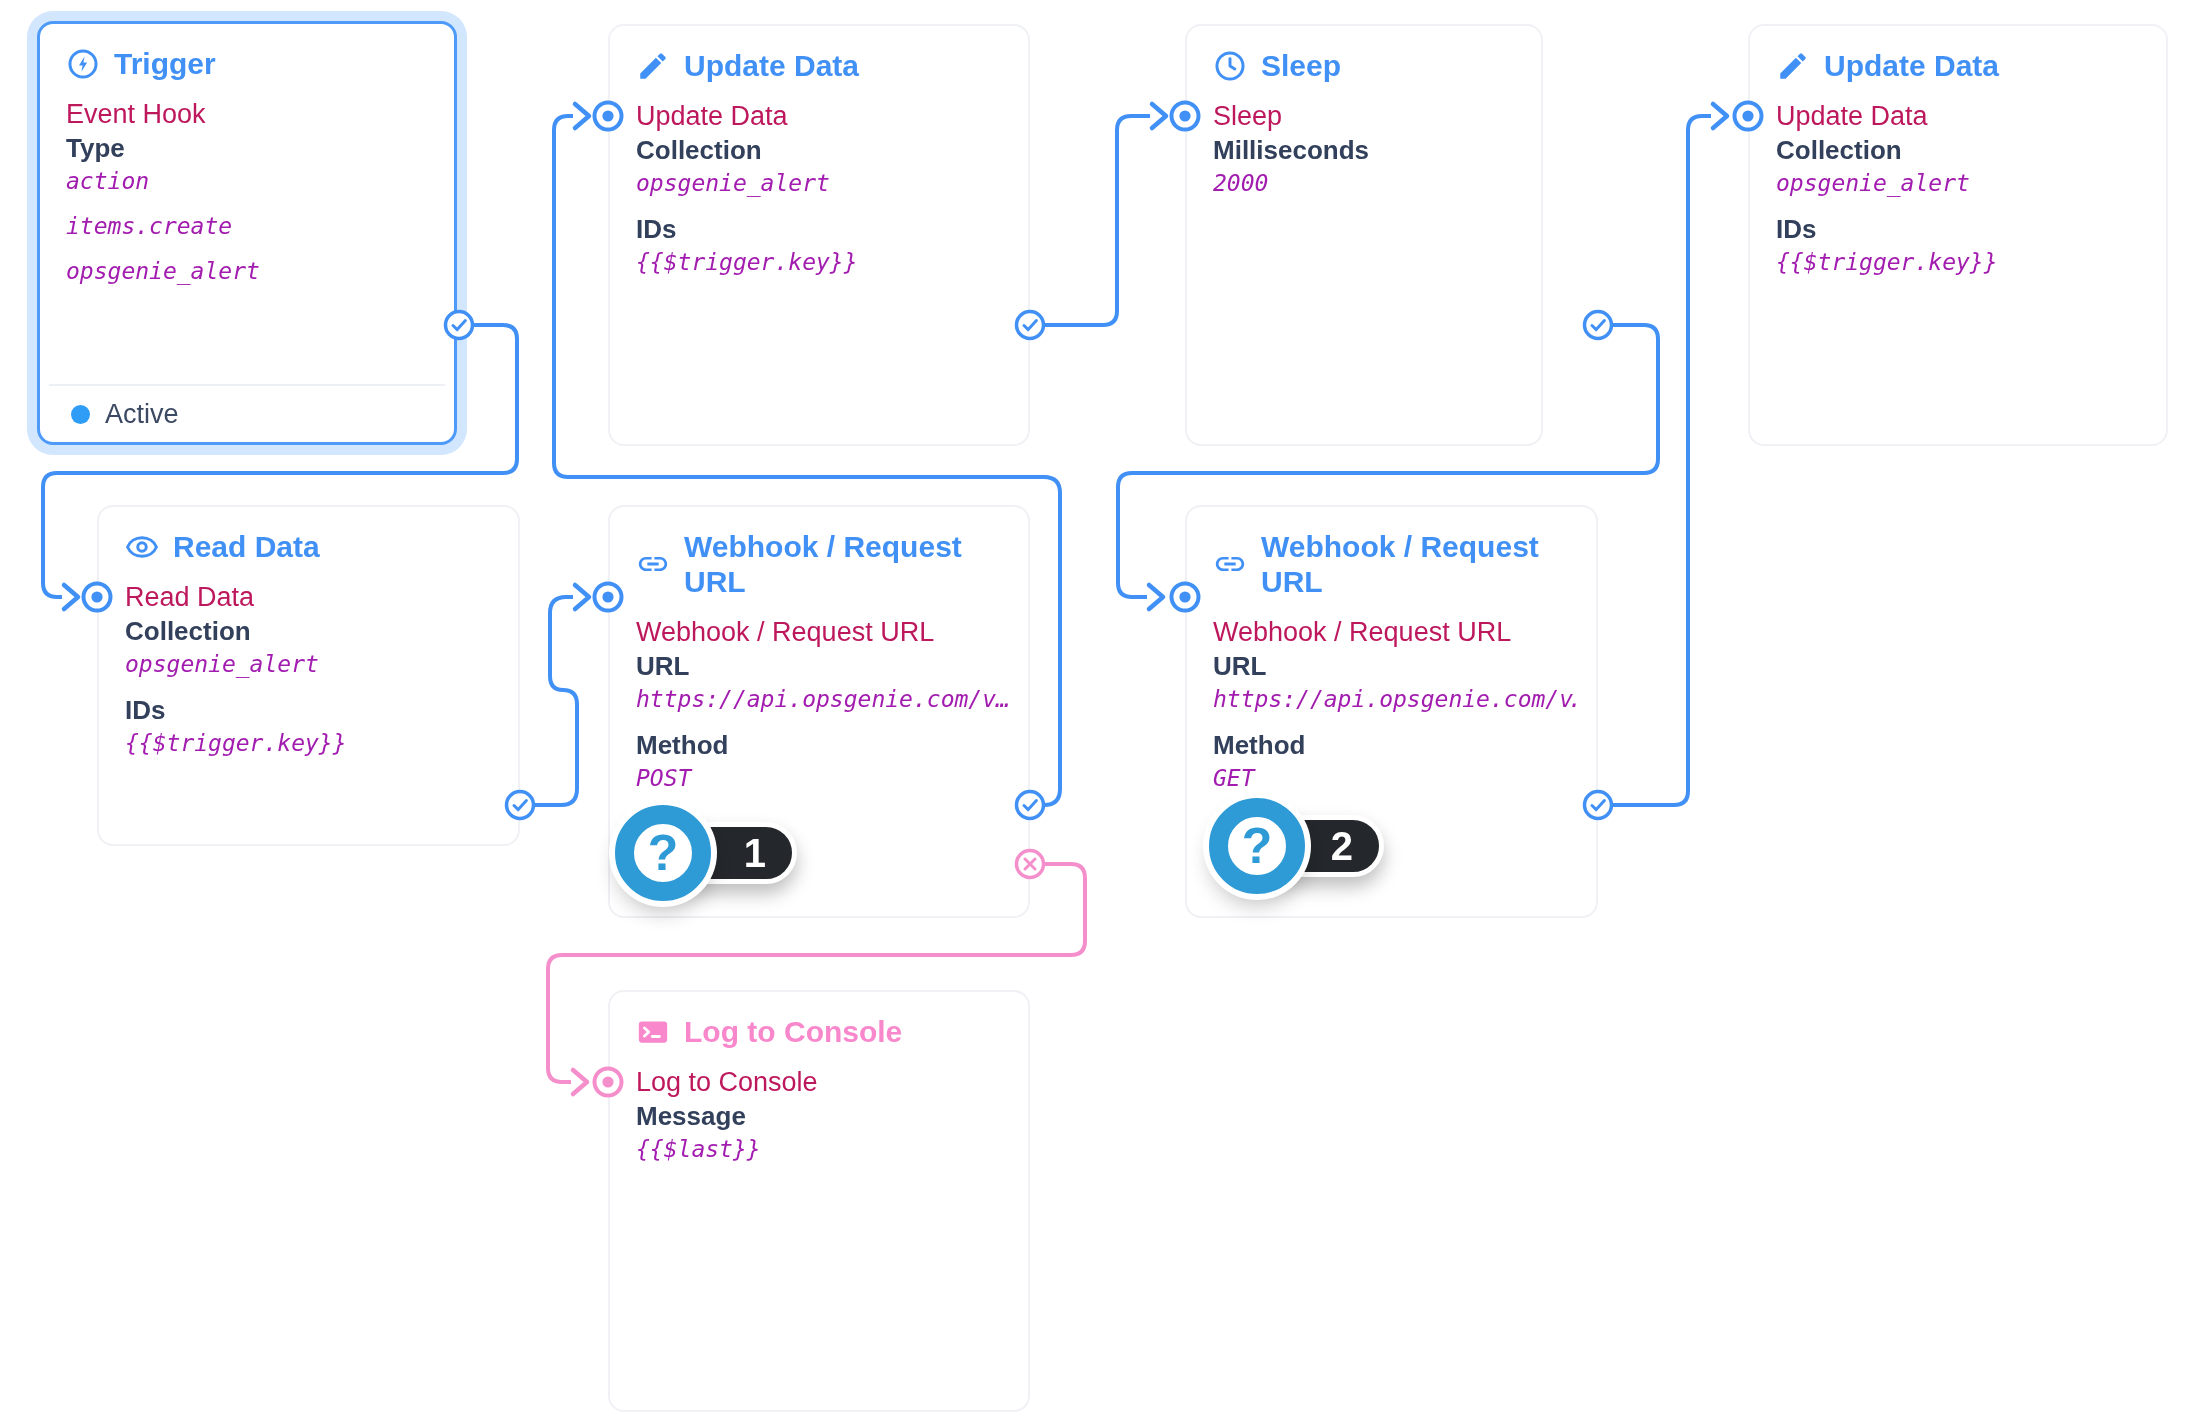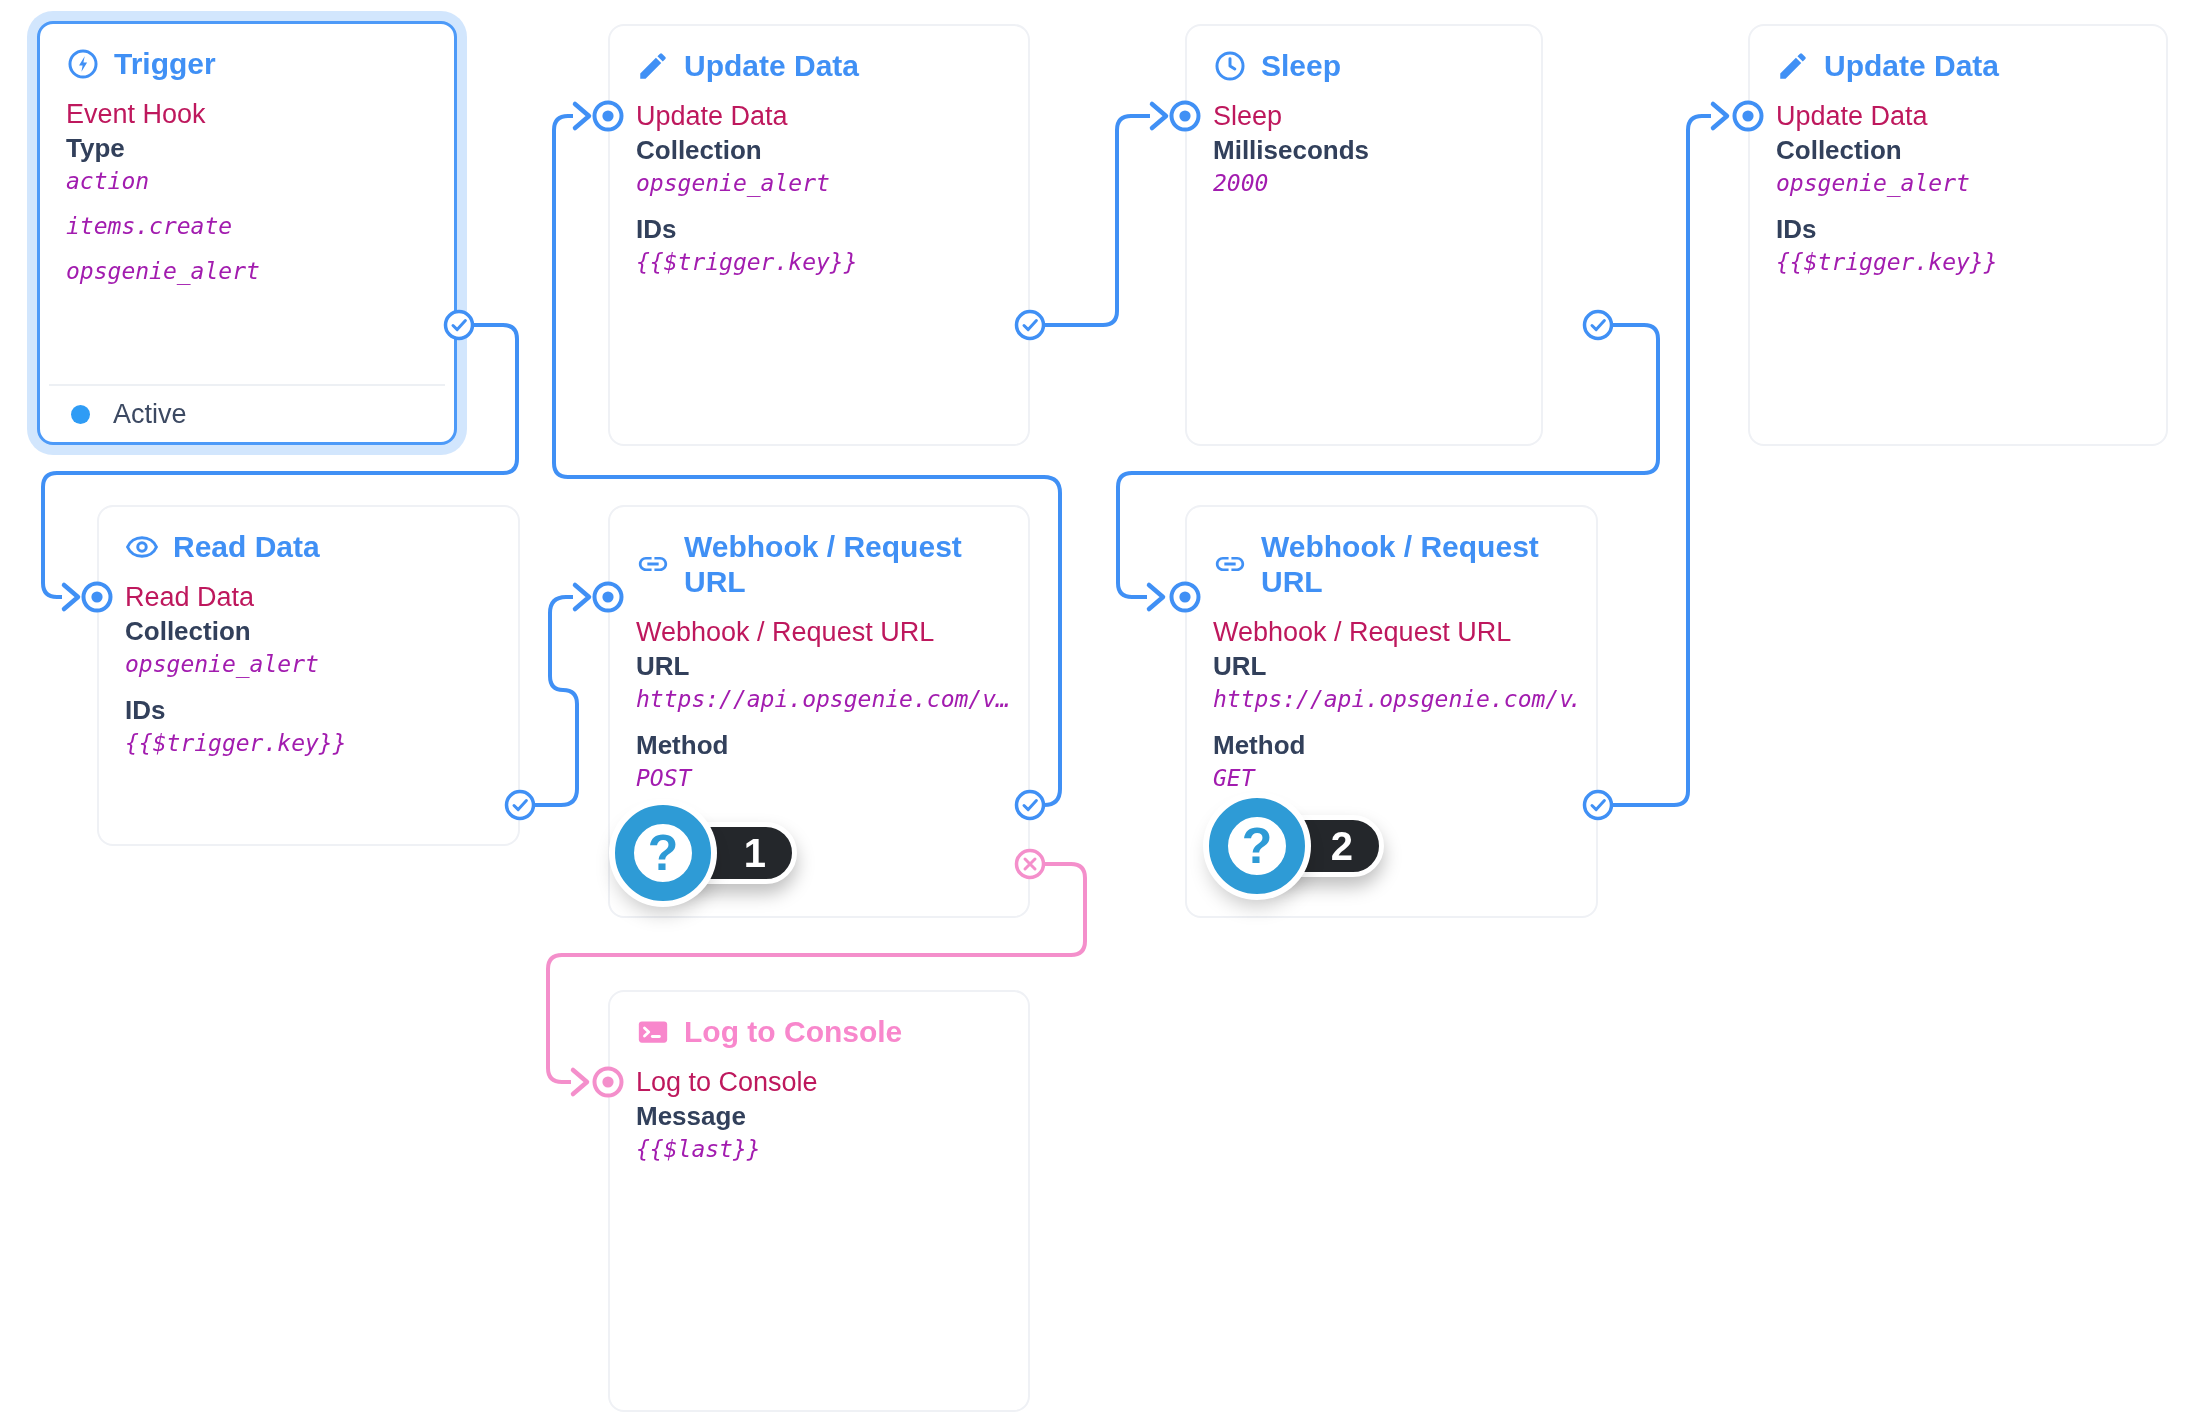--- a/index.html
+++ b/index.html
@@ -13,21 +13,21 @@
   .node-title.pink{color:#F887CC;}
   .node-title .icon{width:34px;height:34px;flex:0 0 auto;}
 
   .node-name{margin:16px 0 0 26px;font-size:27px;line-height:34px;color:#be185d;}
   .field{margin:0 20px 0 26px;}
   .field + .field{margin-top:13px;}
   .f-label{font-size:26px;line-height:34px;font-weight:bold;color:#32405B;}
   .f-value{font-size:23px;line-height:32px;color:#a21caf;font-family:"DejaVu Sans Mono",monospace;white-space:nowrap;overflow:hidden;font-style:italic;}
 
   .node-footer{position:absolute;left:9px;right:9px;bottom:0;height:56px;border-top:2px solid #EDF0F4;
-    display:flex;align-items:center;gap:23px;padding-left:22px;font-size:27px;color:#3C4962;}
+    display:flex;align-items:center;gap:15px;padding-left:22px;font-size:27px;color:#3C4962;}
   .dot{width:19px;height:19px;border-radius:50%;background:#2F9CF5;flex:0 0 auto;}
 
   .wires{position:absolute;left:0;top:0;z-index:3;pointer-events:none;}
   .wires .port{pointer-events:auto;}
 
   .badge{position:absolute;z-index:5;}
   .badge-pill{position:absolute;background:#24272B;color:#fff;border:5px solid #fff;border-radius:34px;
     box-shadow:0 10px 18px rgba(0,0,0,.25);display:flex;align-items:center;justify-content:flex-end;
     font-weight:bold;font-size:40px;box-sizing:border-box;}
   .badge-circle{position:absolute;background:#fff;border:19px solid #2E9BD6;border-radius:50%;

